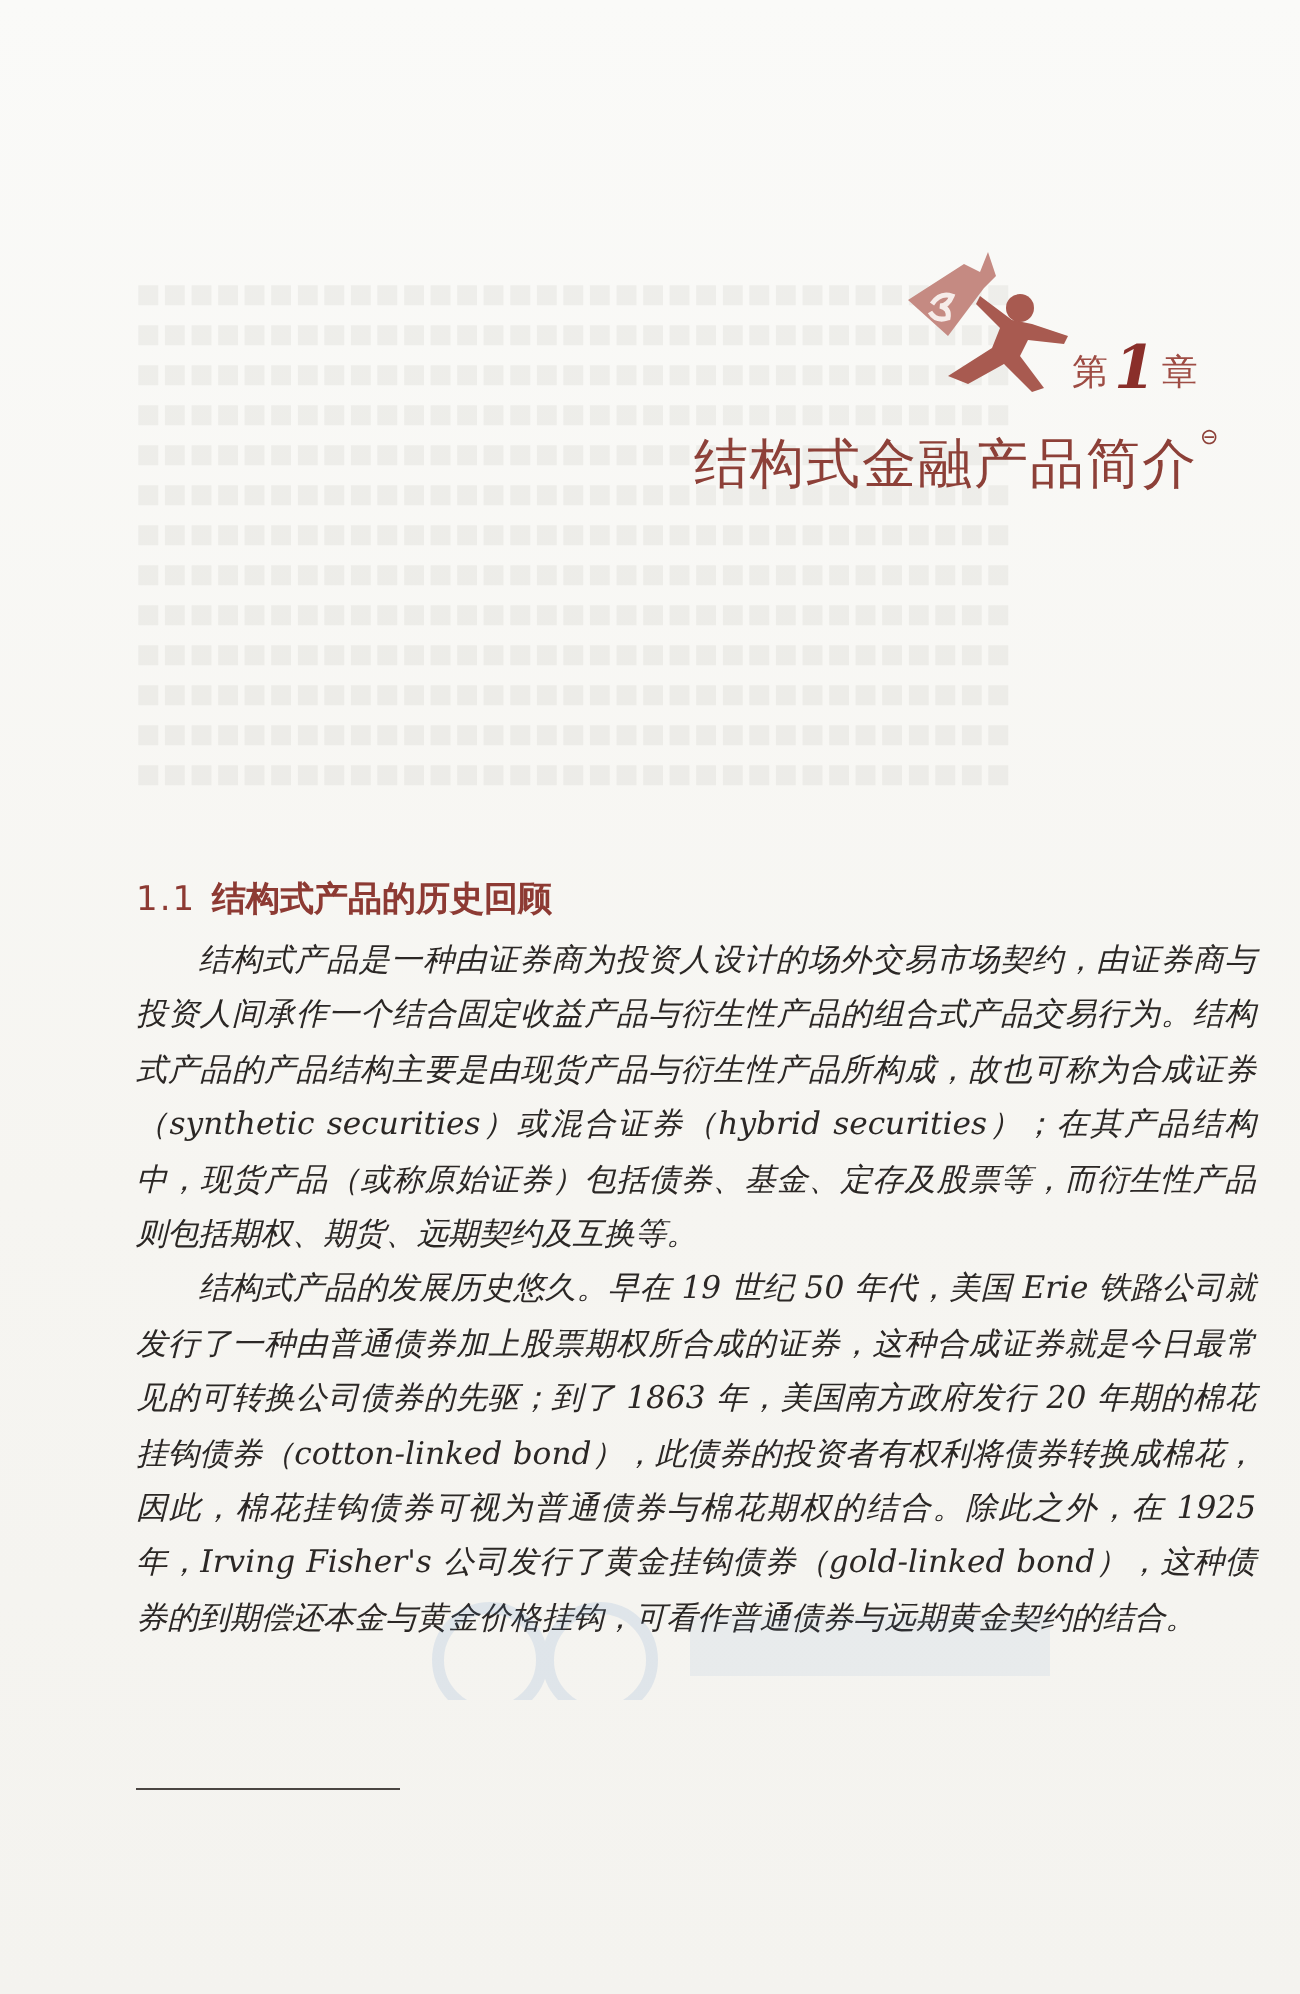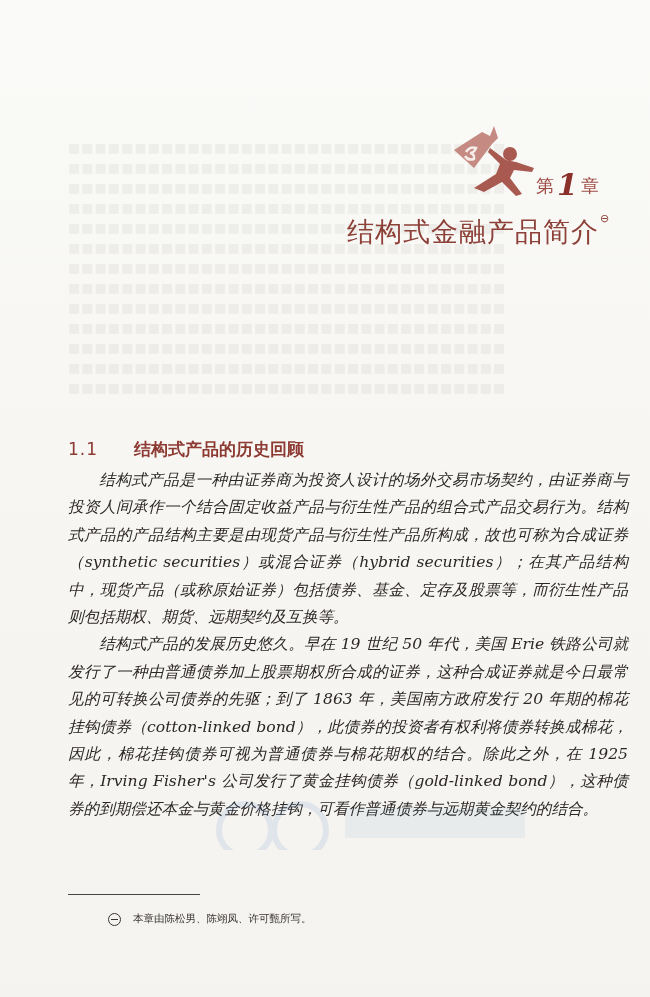--- a/index.html
+++ b/index.html
@@ -42,21 +42,21 @@
   .chapter-title sup {
     font-size: 11px; color: #8d4038; vertical-align: top;
     position: relative; top: -2px; left: 1px;
   }
 
   .section-heading {
     position: absolute; left: 68px; top: 438px;
     color: #8d3a33; font-size: 17px; font-weight: bold;
     font-family: "DejaVu Sans", "Liberation Sans", sans-serif;
   }
-  .section-heading .num { font-weight: normal; margin-right: 30px; letter-spacing: 1px; text-align: right; }
+  .section-heading .num { font-weight: normal; margin-right: 2px; letter-spacing: 1px; text-align: right; }
 
   .body-text {
     position: absolute; left: 68px; top: 467px; width: 560px;
     font-size: 15.6px; line-height: 27.4px; color: #2b2725;
     text-align: justify;
     font-style: italic;
   }
   .body-text p { margin: 0; text-indent: 2em; }
 
   .footnote-rule {
@@ -131,18 +131,14 @@
   </div>
 
   <svg class="watermark" viewBox="0 0 320 60">
     <circle cx="30" cy="40" r="26" fill="none" stroke="#4a7fc0" stroke-width="6"></circle>
     <circle cx="85" cy="40" r="26" fill="none" stroke="#4a7fc0" stroke-width="6"></circle>
     <rect x="130" y="18" width="180" height="30" fill="#4a7fc0" opacity="0.6"></rect>
   </svg>
 
   <div class="footnote-rule"></div>
 
-  <div class="footnote">
-    <span class="mark"></span>
-    <span>本章由陈松男、陈翊凤、许可甄所写。</span>
-  </div>
 
 </div>
 
 </body></html>

